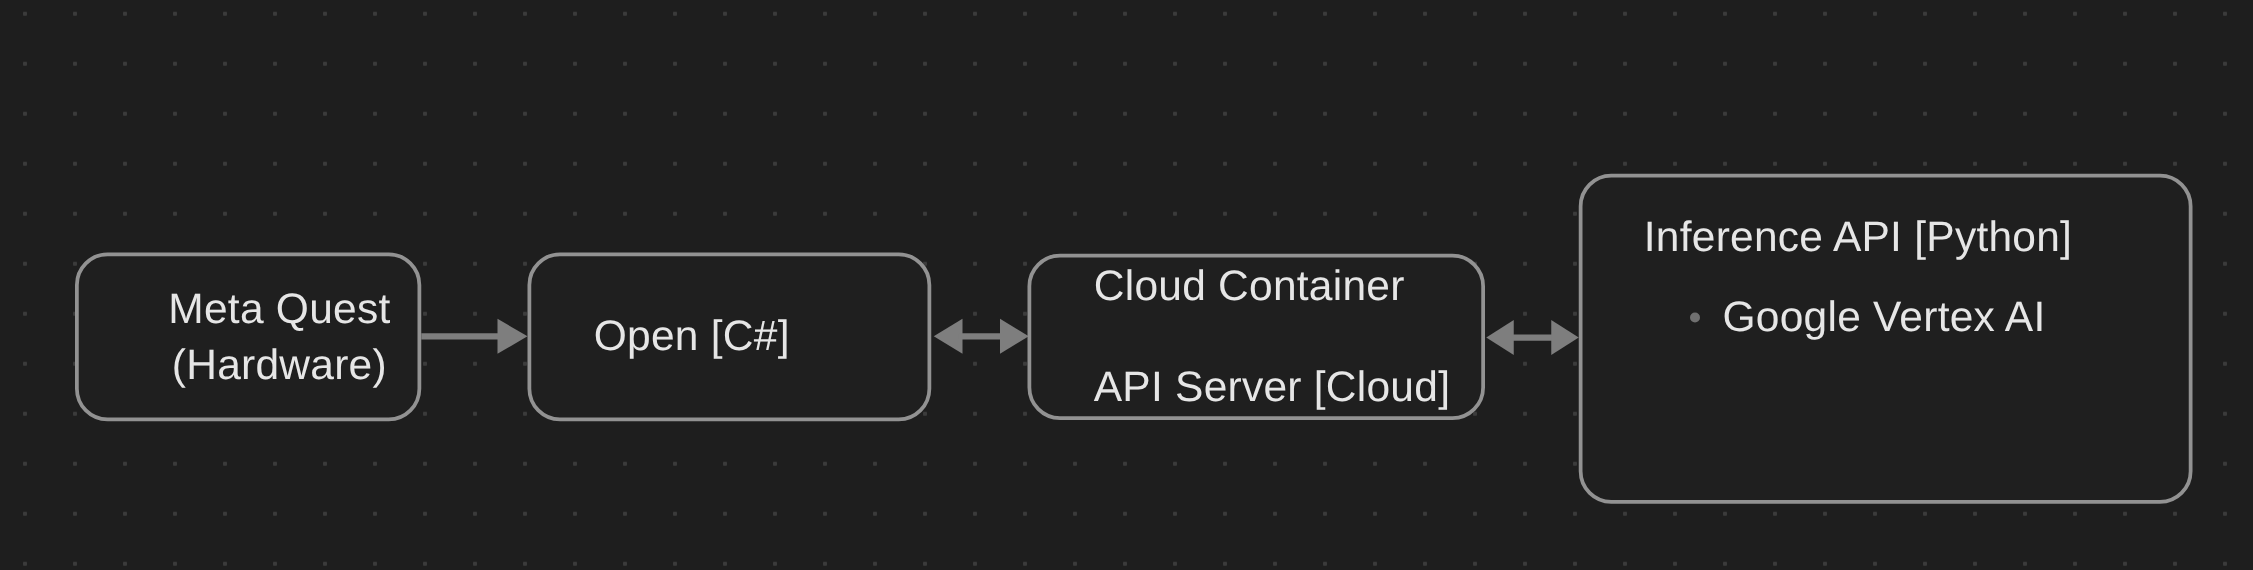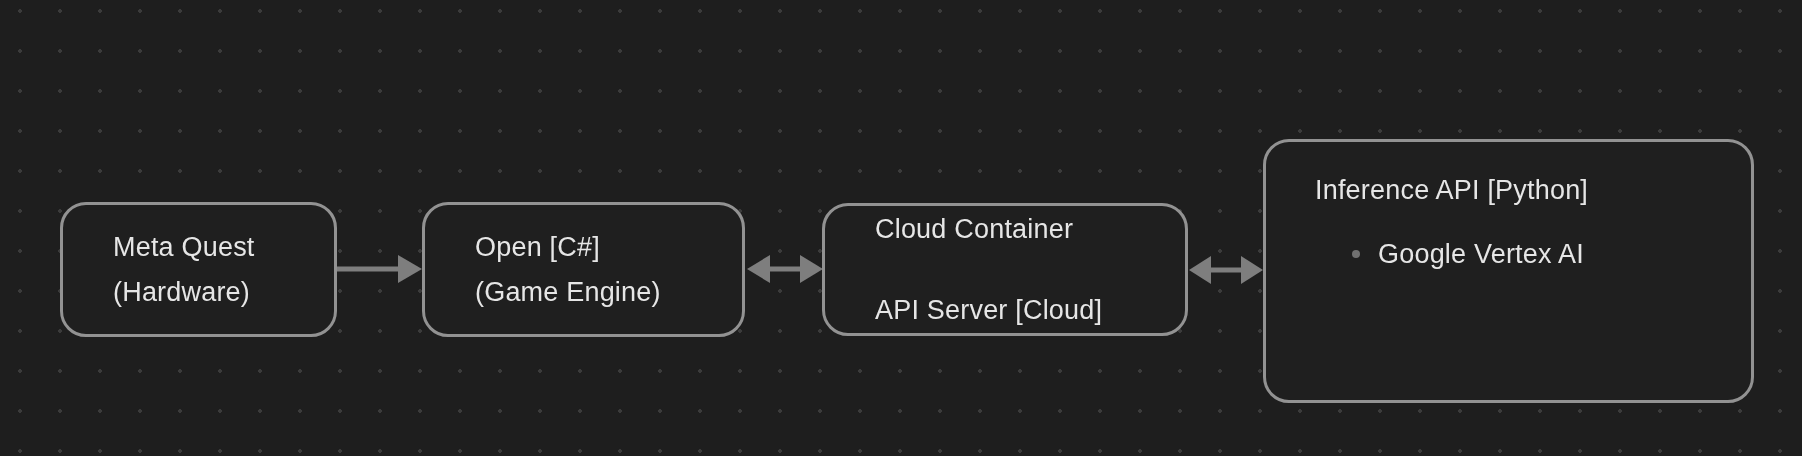--- a/index.html
+++ b/index.html
@@ -23,21 +23,21 @@
     background-size: 40px 40px;
     background-position: 0px -9px;
   }
   .node {
     position: absolute;
     box-sizing: border-box;
     background: var(--node-fill, #1f1f1f);
     border: 3px solid var(--node-border, #929292);
     border-radius: 26px;
     color: var(--text, #e6e6e6);
-    font-size: 27px;
+    font-size: 34px;
     line-height: 45px;
     letter-spacing: 0.2px;
   }
   .node.center-lines {
     display: flex;
     flex-direction: column;
     justify-content: center;
     align-items: flex-start;
     padding-left: 50px;
   }
@@ -79,33 +79,32 @@
   }
   svg.arrow polygon {
     fill: var(--connector, #7e7e7e);
   }
 </style>
 </head>
 <body>
 
 <div class="canvas">
 
-  <div class="node center-lines" style="left:60px; top:202px; width:277px; height:135px;">
+  <div class="node center-lines" style="left:60px; top:202px; width:277px; height:135px;align-items:center;">
     <span class="line">Meta Quest</span>
     <span class="line">(Hardware)</span>
   </div>
 
   <svg class="arrow" style="left:336px; top:253px;" width="88" height="32" viewBox="0 0 88 32">
     <line x1="1" y1="16" x2="64" y2="16"></line>
     <polygon points="62,2 62,30 86,16"></polygon>
   </svg>
 
   <div class="node center-lines" style="left:422px; top:202px; width:323px; height:135px;">
     <span class="line">Open [C#]</span>
-    <span class="line">(Game Engine)</span>
   </div>
 
   <svg class="arrow" style="left:746px; top:253px;" width="78" height="32" viewBox="0 0 78 32">
     <polygon points="24,2 24,30 1,16"></polygon>
     <line x1="21" y1="16" x2="57" y2="16"></line>
     <polygon points="54,2 54,30 77,16"></polygon>
   </svg>
 
   <div class="node center-lines" style="left:822px; top:203px; width:366px; height:133px;gap:36px;">
     <span class="line">Cloud Container</span>

